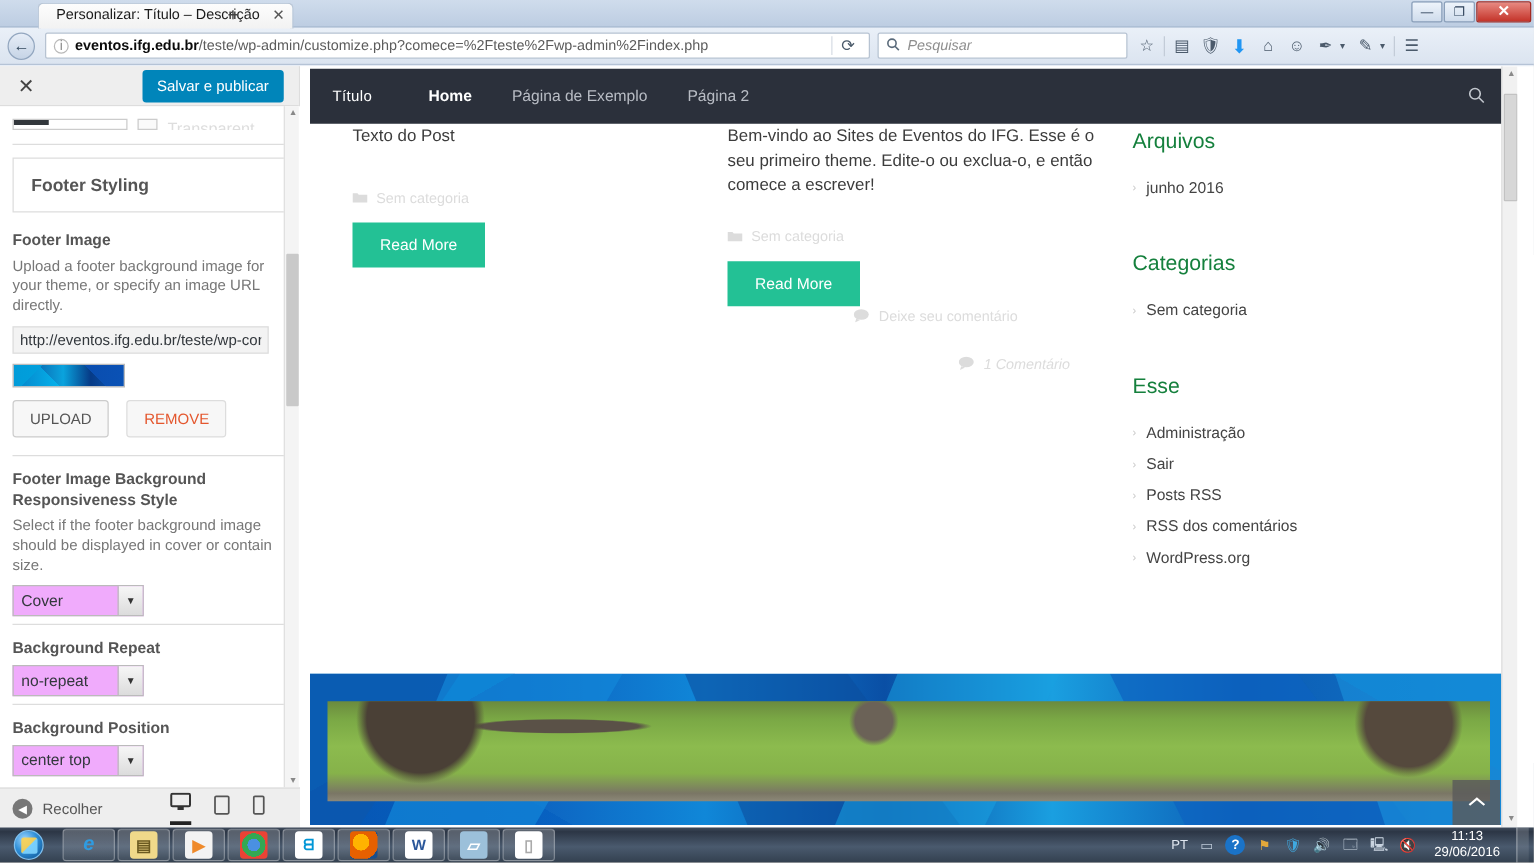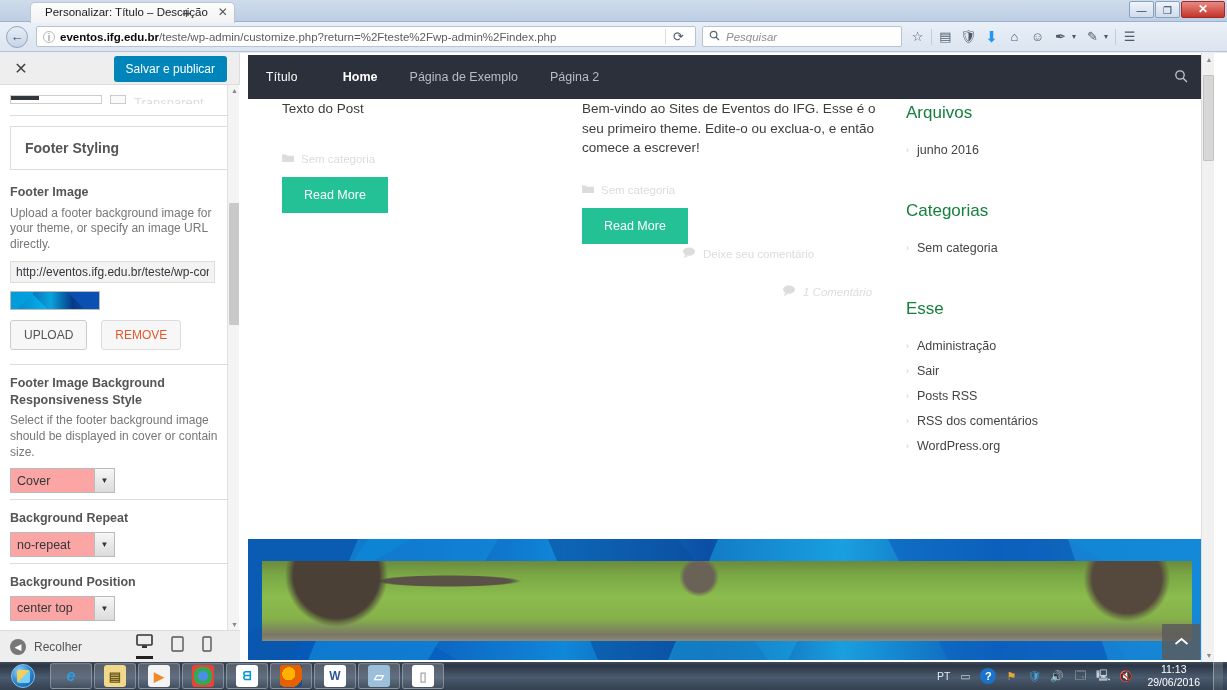--- a/index.html
+++ b/index.html
@@ -139,21 +139,21 @@
   }
   .btnrow { display:flex; gap:14px; margin-bottom:14px; }
   .ubtn {
     border:1px solid #ccc; background:#f7f7f7; border-radius:3px;
     padding:7px 13px; font-size:12px; color:#555; cursor:pointer;
     font-family:"Liberation Sans",sans-serif;
   }
   .ubtn.rm { color:#e4572e; border-color:#ddd; }
   .selwrap { position:relative; width:105px; margin-bottom:4px; }
   .sel {
-    width:105px; height:25px; border:1px solid #bbb; background:#fca5a5;
+    width:105px; height:25px; border:1px solid #bbb; background:#f0abfc;
     font-size:12.5px; color:#32373c; padding:0 24px 0 6px;
     appearance:none; -webkit-appearance:none;
     font-family:"Liberation Sans",sans-serif; cursor:pointer;
   }
   .selarrow {
     position:absolute; right:1px; top:1px; width:20px; height:23px;
     background:linear-gradient(to bottom,#f6f6f6,#dcdcdc); border-left:1px solid #bbb;
     display:flex; align-items:center; justify-content:center;
     font-size:8px; color:#333; pointer-events:none;
   }
@@ -290,21 +290,21 @@
         </div>
       <div class="wbtn close">✕</div>
     </div>
   </div>
 
   <div class="navbar">
     <div class="backbtn">←</div>
     <div class="urlbox">
       <span class="ident">i</span>
       <span class="url-host">eventos.ifg.edu.br</span>
-      <span>/teste/wp-admin/customize.php?return=%2Fteste%2Fwp-admin%2Findex.php</span>
+      <span>/teste/wp-admin/customize.php?comece=%2Fteste%2Fwp-admin%2Findex.php</span>
       <span class="reload">⟳</span>
     </div>
     <div class="searchbox">
       <span>
         <svg width="11" height="11" viewBox="0 0 12 12">
             <circle cx="5" cy="5" r="3.6" fill="none" stroke="#5a6a7a" stroke-width="1.4"></circle>
             <line x1="7.6" y1="7.6" x2="11" y2="11" stroke="#5a6a7a" stroke-width="1.4"></line>
           </svg>
       </span>
       <span>Pesquisar</span>
@@ -466,21 +466,21 @@
             <span class="folder-ic">
               <svg width="12" height="10" viewBox="0 0 12 10">
                   <path d="M0 1.5h4l1 1.3h7V9H0z" fill="#dcdcdc"></path>
                 </svg>
             </span>
             <span>Sem categoria</span>
           </div>
           <button class="readmore">Read More</button>
         </div>
 
-        <div class="comment-note" style="left:543px; top:186px;font-style:italic;">
+        <div class="comment-note" style="left:527px; top:186px;font-style:italic;">
           <span>
             <svg width="13" height="11" viewBox="0 0 13 11">
                 <ellipse cx="6" cy="4.6" rx="6" ry="4.2" fill="#dcdcdc"></ellipse>
                 <path d="M2 8l-1 3 4-2z" fill="#dcdcdc"></path>
               </svg>
           </span>
           <span>1 Comentário</span>
         </div>
       </div>
 

